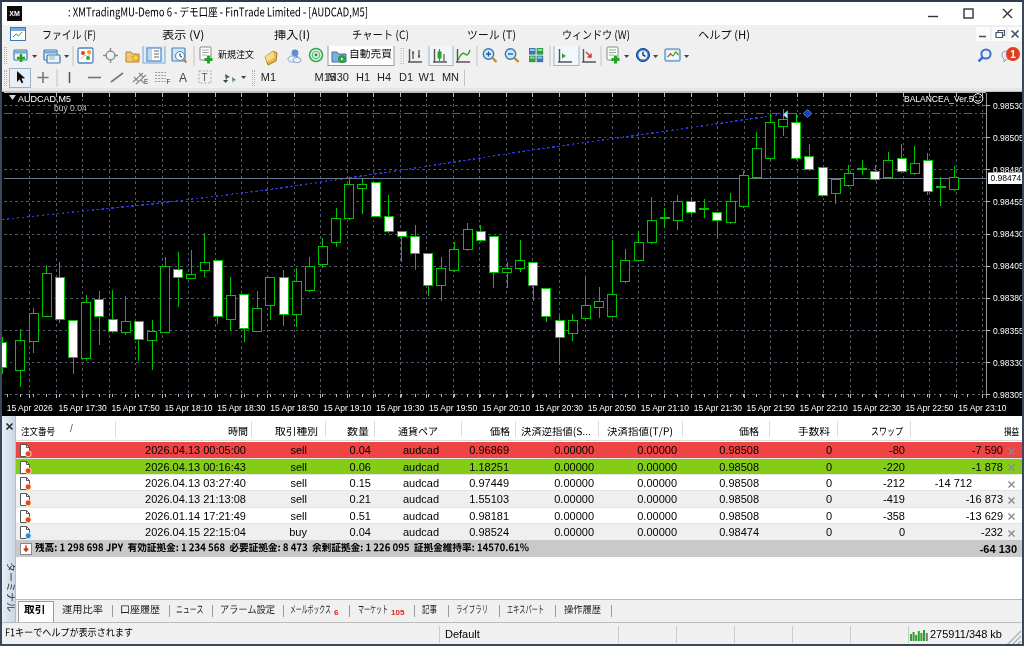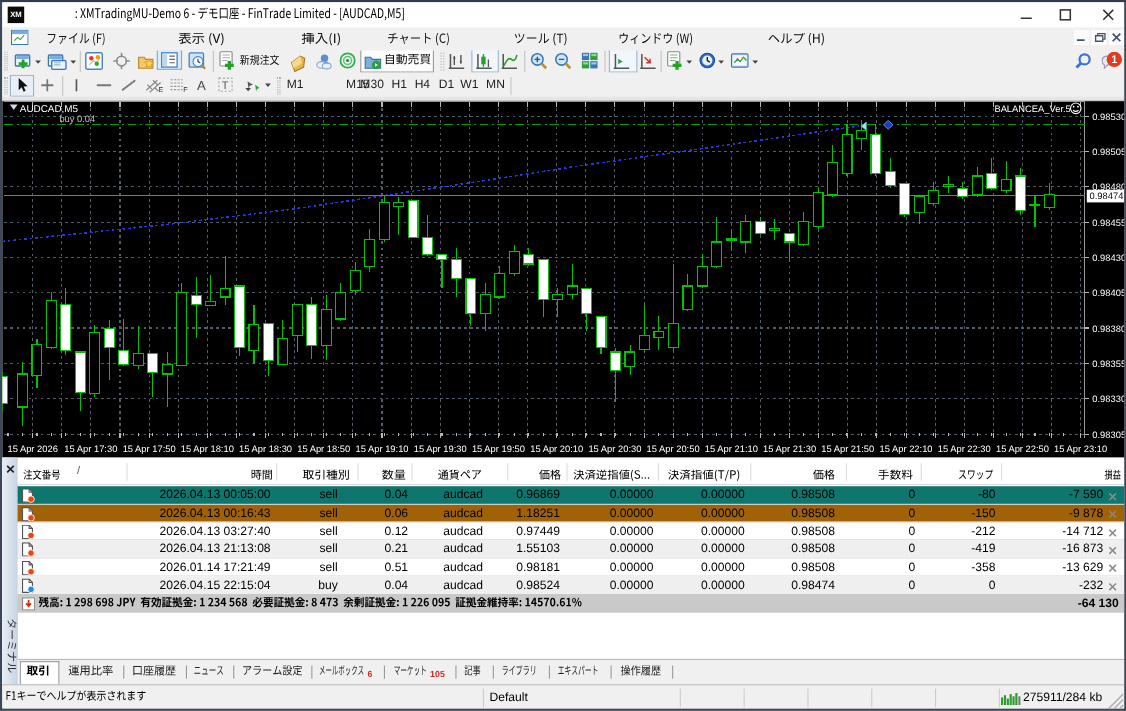--- a/index.html
+++ b/index.html
@@ -519,79 +519,79 @@
       <span style="position:absolute;left:309px;top:2px;height:16px;width:1px;background:#dcdcdc"></span>
       <span style="position:absolute;left:358px;top:2px;height:16px;width:1px;background:#dcdcdc"></span>
       <span style="position:absolute;left:445px;top:2px;height:16px;width:1px;background:#dcdcdc"></span>
       <span style="position:absolute;left:499px;top:2px;height:16px;width:1px;background:#dcdcdc"></span>
       <span style="position:absolute;left:582px;top:2px;height:16px;width:1px;background:#dcdcdc"></span>
       <span style="position:absolute;left:666px;top:2px;height:16px;width:1px;background:#dcdcdc"></span>
       <span style="position:absolute;left:753px;top:2px;height:16px;width:1px;background:#dcdcdc"></span>
       <span style="position:absolute;left:821px;top:2px;height:16px;width:1px;background:#dcdcdc"></span>
       <span style="position:absolute;left:894px;top:2px;height:16px;width:1px;background:#dcdcdc"></span>
     </div>
-<div class="row" style="top:26.2px;background:#0f766e;border-bottom:1px solid #e4e4e4">
+<div class="row" style="top:26.2px;background:#ef4444;border-bottom:1px solid #e4e4e4">
       <svg class="abs" style="left:3px;top:2px" width="13" height="13" viewBox="0 0 13 13">
         <path d="M1.5 .5h6l3 3v9h-9z" fill="#fff" stroke="#555"></path>
         <path d="M7.5 .5v3h3" fill="none" stroke="#555"></path>
         <circle cx="9.2" cy="9.8" r="3" fill="#e8470e" stroke="#fff" stroke-width="0.8"></circle>
       </svg>
       <span class="c num" style="left:100px;width:130px">2026.04.13 00:05:00</span>
       <span class="c num" style="left:241px;width:50px">sell</span>
       <span class="c num" style="left:305px;width:50px">0.04</span>
       <span class="c num" style="left:363px;width:60px">audcad</span>
       <span class="c num" style="left:433px;width:60px">0.96869</span>
       <span class="c num" style="left:518px;width:60px">0.00000</span>
       <span class="c num" style="left:601px;width:60px">0.00000</span>
       <span class="c num" style="left:683px;width:60px">0.98508</span>
       <span class="c num" style="left:756px;width:60px">0</span>
       <span class="c num" style="left:829px;width:60px">-80</span>
       <span class="c num" style="left:917px;width:70px">-7 590</span>
       <svg class="abs" style="left:991px;top:4.5px" width="9" height="9" viewBox="0 0 9 9">
         <path d="M1.5 1.5l6 6M7.5 1.5l-6 6" stroke="#8a8a8a" stroke-width="1.4"></path>
       </svg>
     </div>
-<div class="row" style="top:42.6px;background:#a16207;border-bottom:1px solid #e4e4e4">
+<div class="row" style="top:42.6px;background:#84cc16;border-bottom:1px solid #e4e4e4">
       <svg class="abs" style="left:3px;top:2px" width="13" height="13" viewBox="0 0 13 13">
         <path d="M1.5 .5h6l3 3v9h-9z" fill="#fff" stroke="#555"></path>
         <path d="M7.5 .5v3h3" fill="none" stroke="#555"></path>
         <circle cx="9.2" cy="9.8" r="3" fill="#e8470e" stroke="#fff" stroke-width="0.8"></circle>
       </svg>
       <span class="c num" style="left:100px;width:130px">2026.04.13 00:16:43</span>
       <span class="c num" style="left:241px;width:50px">sell</span>
       <span class="c num" style="left:305px;width:50px">0.06</span>
       <span class="c num" style="left:363px;width:60px">audcad</span>
       <span class="c num" style="left:433px;width:60px">1.18251</span>
       <span class="c num" style="left:518px;width:60px">0.00000</span>
       <span class="c num" style="left:601px;width:60px">0.00000</span>
       <span class="c num" style="left:683px;width:60px">0.98508</span>
       <span class="c num" style="left:756px;width:60px">0</span>
-      <span class="c num" style="left:829px;width:60px">-150</span>
-      <span class="c num" style="left:917px;width:70px">-9 878</span>
+      <span class="c num" style="left:829px;width:60px">-220</span>
+      <span class="c num" style="left:917px;width:70px">-1 878</span>
       <svg class="abs" style="left:991px;top:4.5px" width="9" height="9" viewBox="0 0 9 9">
         <path d="M1.5 1.5l6 6M7.5 1.5l-6 6" stroke="#8a8a8a" stroke-width="1.4"></path>
       </svg>
     </div>
 <div class="row" style="top:59.0px;background:#ffffff;border-bottom:1px solid #e4e4e4">
       <svg class="abs" style="left:3px;top:2px" width="13" height="13" viewBox="0 0 13 13">
         <path d="M1.5 .5h6l3 3v9h-9z" fill="#fff" stroke="#555"></path>
         <path d="M7.5 .5v3h3" fill="none" stroke="#555"></path>
         <circle cx="9.2" cy="9.8" r="3" fill="#e8470e" stroke="#fff" stroke-width="0.8"></circle>
       </svg>
       <span class="c num" style="left:100px;width:130px">2026.04.13 03:27:40</span>
       <span class="c num" style="left:241px;width:50px">sell</span>
-      <span class="c num" style="left:305px;width:50px">0.12</span>
+      <span class="c num" style="left:305px;width:50px">0.15</span>
       <span class="c num" style="left:363px;width:60px">audcad</span>
       <span class="c num" style="left:433px;width:60px">0.97449</span>
       <span class="c num" style="left:518px;width:60px">0.00000</span>
       <span class="c num" style="left:601px;width:60px">0.00000</span>
       <span class="c num" style="left:683px;width:60px">0.98508</span>
       <span class="c num" style="left:756px;width:60px">0</span>
       <span class="c num" style="left:829px;width:60px">-212</span>
-      <span class="c num" style="left:917px;width:70px">-14 712</span>
+      <span class="c num" style="left:886px;width:70px">-14 712</span>
       <svg class="abs" style="left:991px;top:4.5px" width="9" height="9" viewBox="0 0 9 9">
         <path d="M1.5 1.5l6 6M7.5 1.5l-6 6" stroke="#8a8a8a" stroke-width="1.4"></path>
       </svg>
     </div>
 <div class="row" style="top:75.4px;background:#efefef;border-bottom:1px solid #e4e4e4">
       <svg class="abs" style="left:3px;top:2px" width="13" height="13" viewBox="0 0 13 13">
         <path d="M1.5 .5h6l3 3v9h-9z" fill="#fff" stroke="#555"></path>
         <path d="M7.5 .5v3h3" fill="none" stroke="#555"></path>
         <circle cx="9.2" cy="9.8" r="3" fill="#e8470e" stroke="#fff" stroke-width="0.8"></circle>
       </svg>
@@ -753,17 +753,17 @@
       <g fill="#2e9e2e">
         <rect x="0" y="5" width="2" height="7"></rect>
         <rect x="2.6" y="3" width="2" height="9"></rect>
         <rect x="5.2" y="6" width="2" height="6"></rect>
         <rect x="7.8" y="2" width="2" height="10"></rect>
         <rect x="10.4" y="4" width="2" height="8"></rect>
         <rect x="13" y="1" width="2" height="11"></rect>
       </g>
       <rect x="15.8" y="4" width="2" height="8" fill="#777"></rect>
     </svg>
- <span class="abs" style="left:928px;top:5px">275911/284 kb</span>
+ <span class="abs" style="left:928px;top:5px">275911/348 kb</span>
 </div>
 <svg class="abs" style="left:997px;top:628px;width:24px;height:15px" width="24" height="15" viewBox="0 0 24 15">
     <path d="M22 1L8 15M22 6L13 15M22 11L18 15" stroke="#b5b5b5" stroke-width="1.5"></path>
   </svg>
 
 </body></html>

